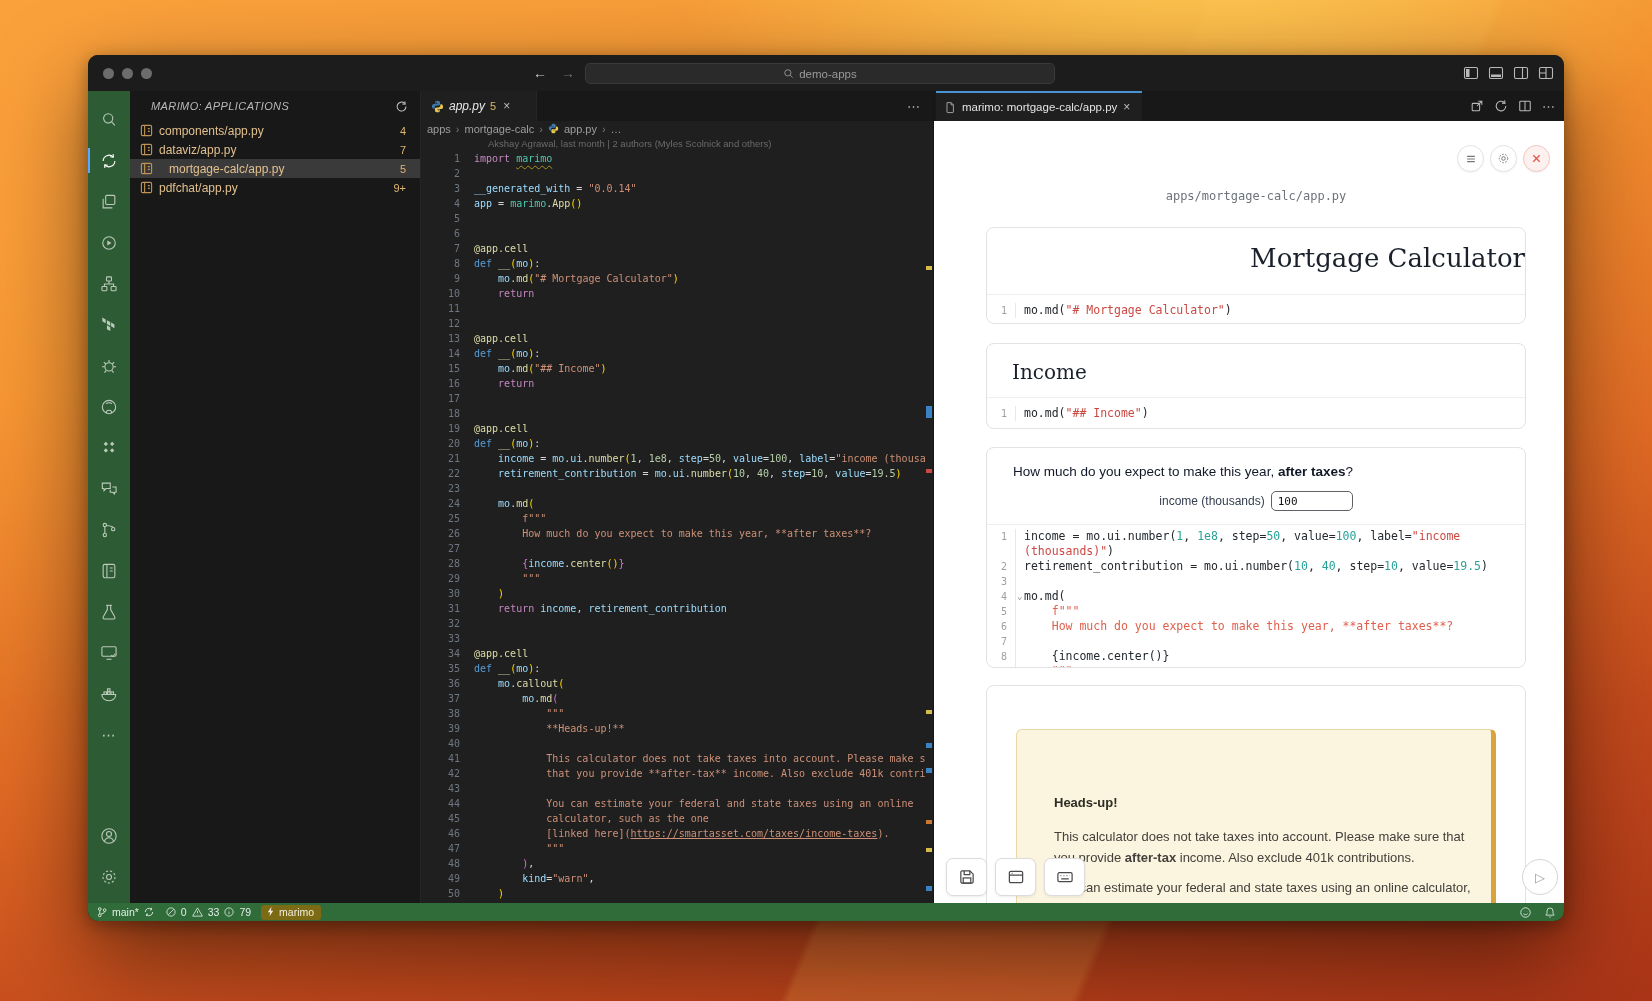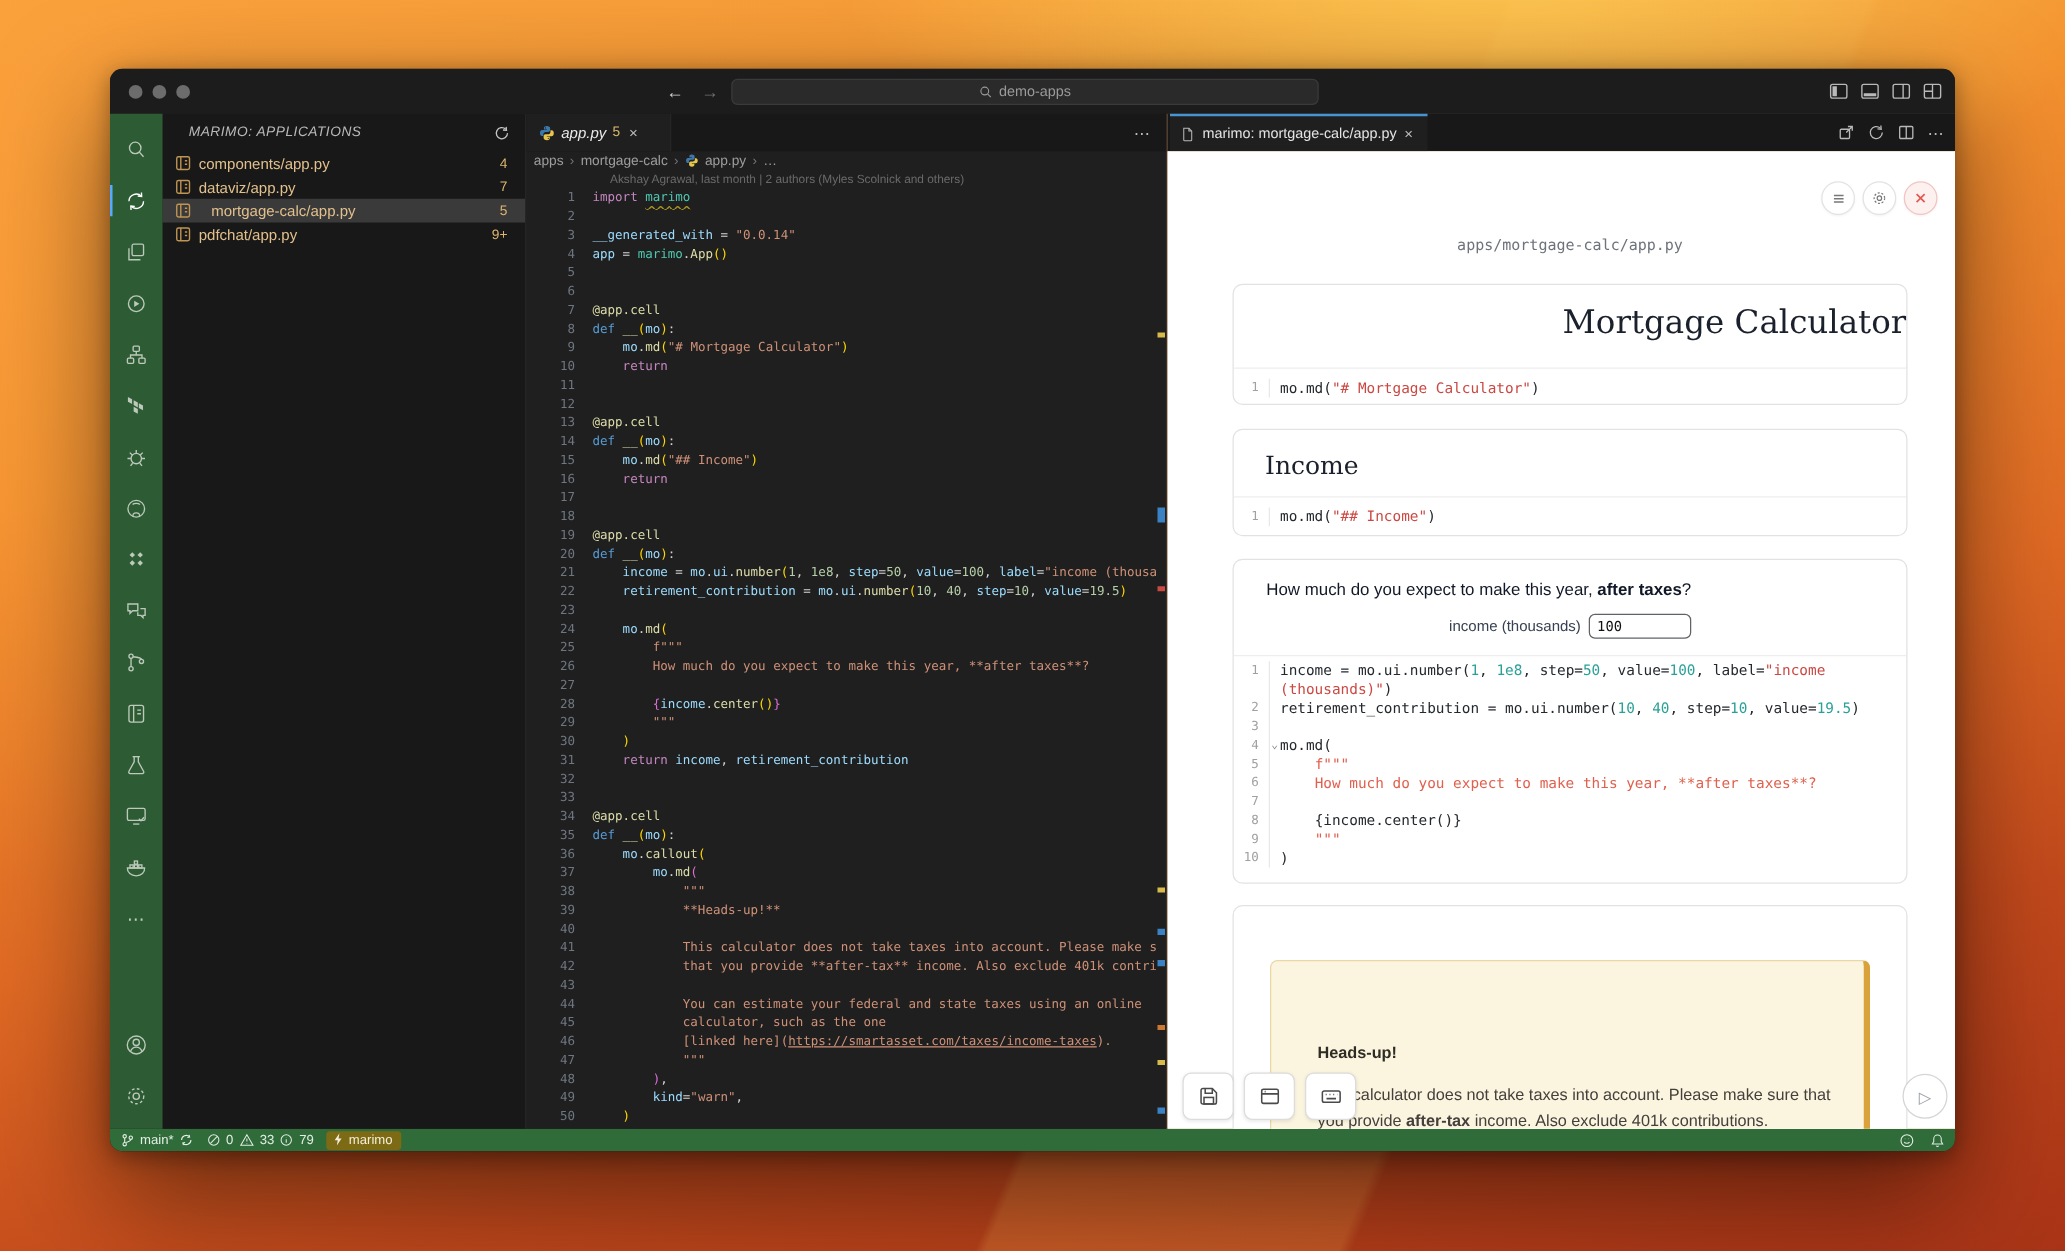--- a/index.html
+++ b/index.html
@@ -71,41 +71,41 @@
   .kw{color:#C586C0} .def{color:#569CD6} .dec{color:#DCDCAA} .fn{color:#DCDCAA}
   .var{color:#9CDCFE} .mod{color:#4EC9B0}
   .modsq{color:#4EC9B0; text-decoration:underline wavy #a3941f 1px; text-underline-offset:3px;}
   .str{color:#CE9178} .num{color:#B5CEA8} .op,.punc{color:#d4d4d4}
   .gold{color:#FFD700} .orchid{color:#DA70D6}
   .link{color:#CE9178; text-decoration:underline}
   .ruler { position:absolute; right:0; top:15px; bottom:0; width:8px; }
   .rmark { position:absolute; left:1px; width:6px; height:4px; }
 
   
-  .group2 { flex:1; display:flex; flex-direction:column; background:#fdba74; border-left:1px solid #151515; }
+  .group2 { flex:1; display:flex; flex-direction:column; background:#c4b5fd; border-left:1px solid #151515; }
   .tabbar2 { height:30px; background:#181818; display:flex; align-items:stretch; position:relative; flex:none; }
   .tab2 { margin-left:2px; width:206px; background:#1f1f1f; border-top:2px solid #4894d3; display:flex; align-items:center; gap:6px; padding:0 8px; }
   .tab2 .lbl { color:#e4e4e4; font-size:11.5px; white-space:nowrap; }
   .tab2 .x { color:#bdbdbd; font-size:12px; }
   .panel-acts { position:absolute; right:8px; top:0; height:30px; display:flex; align-items:center; gap:10px; color:#b9b9b9; }
   .panel-acts .dots { font-size:13px; letter-spacing:1px; }
   .webview { flex:1; background:#ffffff; position:relative; overflow:hidden;padding-left:48px; }
   .wv-circles { position:absolute; top:24px; right:14px; display:flex; gap:6px; }
   .wvc { width:27px; height:27px; border-radius:50%; background:#fff; border:1px solid #e3e3e3; display:flex; align-items:center; justify-content:center; color:#777; box-shadow:0 1px 2px rgba(0,0,0,.05); }
   .wvc.red { background:#fdf1f0; border-color:#f3c4c0; color:#e25a50; }
   .wv-col { position:absolute; left:52px; top:0; width:540px; }
   .wv-path { margin-top:68px; text-align:center; font-family:"DejaVu Sans Mono", monospace; font-size:12px; color:#6d727b; }
   .card { border:1px solid #e2e2e2; border-radius:8px; background:#fff; margin-top:0; overflow:hidden; }
   .card1 { margin-top:24px; height:97px; }
   .h-serif { font-family:"DejaVu Serif", serif; color:#1a202c; font-weight:400; }
   .card1 h1 { font-size:26px; text-align:right; padding-top:15px; height:66px; }
   .coderow { border-top:1px solid #eeeeee; display:flex; align-items:center; }
   .card2 { margin-top:19px; height:86px; }
   .card2 h2 { font-size:20px; padding:16px 0 0 25px; height:53px; }
-  .card3 { margin-top:18px; height:260px; }
+  .card3 { margin-top:18px; height:221px; }
   .card3 .quest { font-size:13.5px; color:#111827; padding:16px 0 0 26px; }
   .inputrow { display:flex; align-items:center; justify-content:center; gap:6px; margin-top:12px; font-size:12px; color:#374151; }
   .mo-input { width:82px; height:20px; border:1px solid #5f6368; border-radius:5px; font-family:"DejaVu Sans Mono", monospace; font-size:11px; padding-left:6px; color:#111; }
   .lcode { border-top:1px solid #eeeeee; margin-top:13px; padding:4px 0; }
   .lcl { display:flex; line-height:15px; font-family:"DejaVu Sans Mono", monospace; font-size:11.5px; }
   .lcl .g { width:29px; flex:none; text-align:right; padding-right:8px; color:#a0a0a0; font-size:10px; border-right:1px solid #e8e8e8; position:relative; }
   .lcl .fold { position:absolute; left:30px; top:0; color:#888; font-size:9px; }
   .lcl .c { padding-left:8px; white-space:pre-wrap; word-break:break-word; width:495px; }
   .k{color:#24292e} .nm{color:#2aa198} .s{color:#cb4842} .fs{color:#e0604e}
   .card4 { margin-top:17px; height:400px; }

